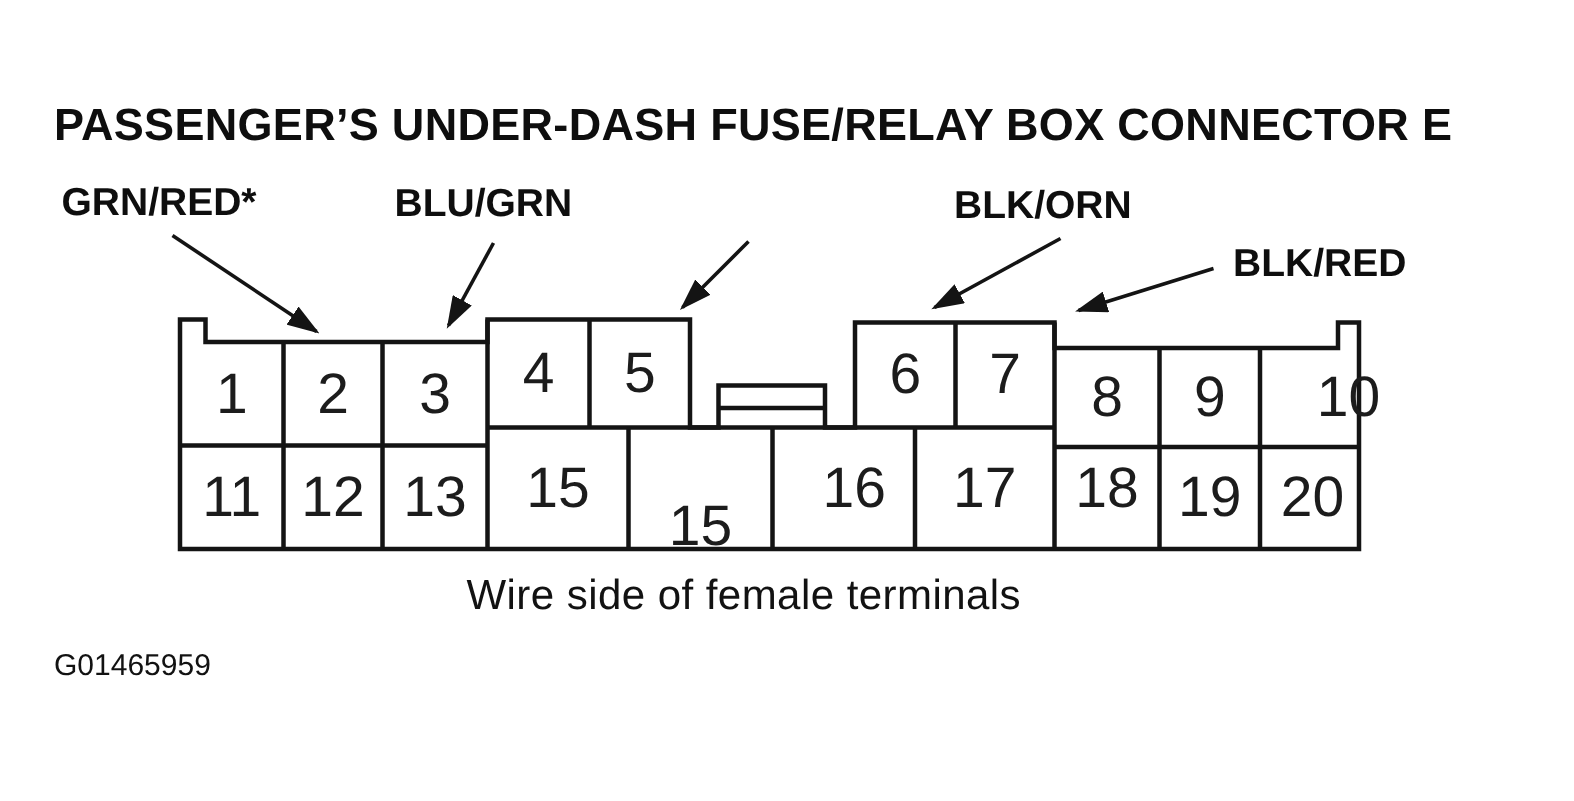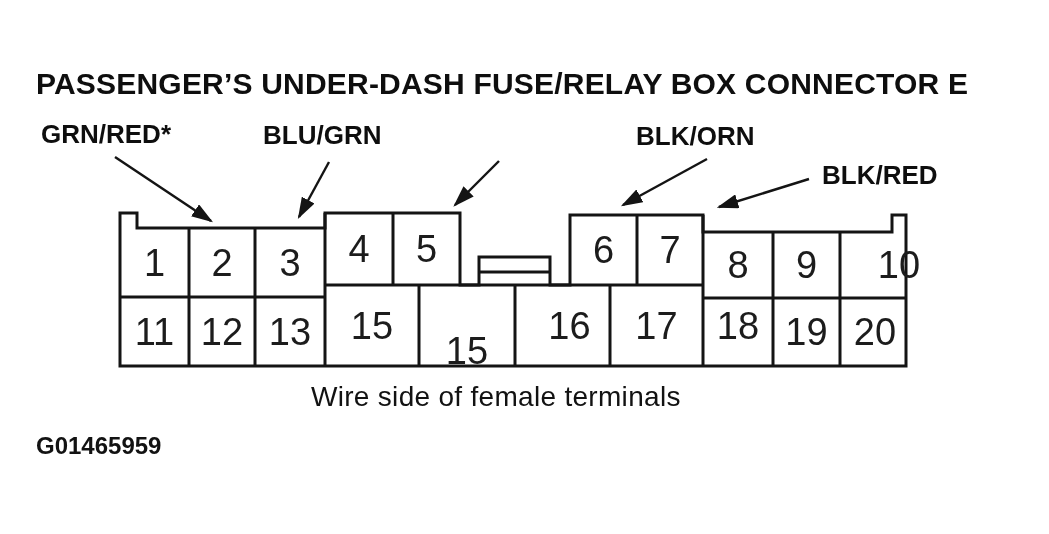--- a/index.html
+++ b/index.html
@@ -30,21 +30,21 @@
     display:flex;align-items:center;justify-content:center;
     font-size:38px;line-height:1;color:#1c1c1c;
   }
   .caption{
     position:absolute;left:311px;top:383px;
     font-size:28px;line-height:1;letter-spacing:0.3px;
     color:#121212;white-space:nowrap;
   }
   .figid{
     position:absolute;left:36px;top:434px;
-    font-size:24px;font-weight:bold;line-height:1;
+    font-size:20px;font-weight:normal;line-height:1;
     color:#121212;white-space:nowrap;
   }
 </style>
 </head>
 <body>
 
 <div class="page">
 
   <h1 class="title">PASSENGER’S UNDER-DASH FUSE/RELAY BOX CONNECTOR E</h1>
 

